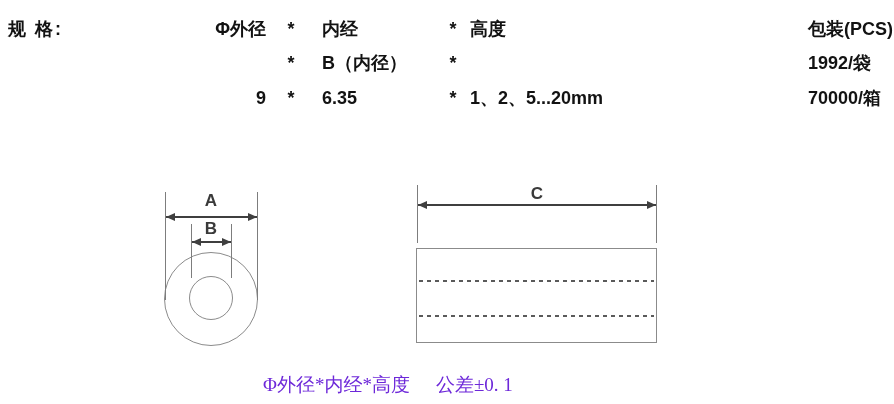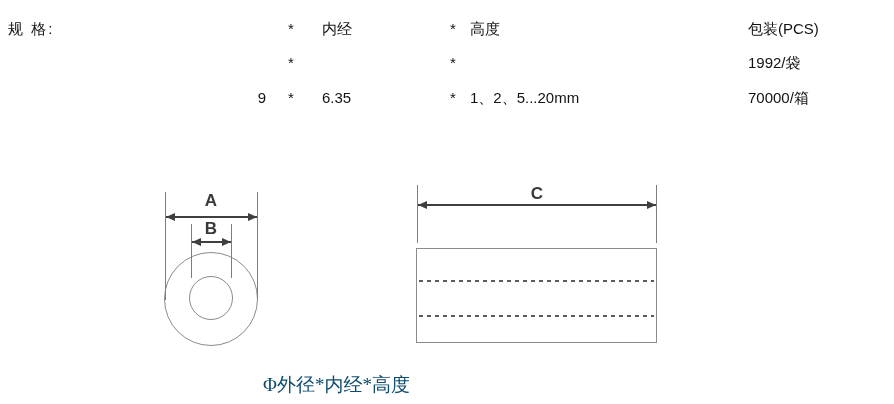--- a/index.html
+++ b/index.html
@@ -5,30 +5,30 @@
   * { margin:0; padding:0; box-sizing:border-box; }
   html,body { background:#ffffff; }
   body {
     width:894px; height:404px; position:relative; overflow:hidden;
     font-family:"Liberation Sans","DejaVu Sans",sans-serif;
     color:#121212;
   }
   .canvas { position:absolute; inset:0; }
 
   
-  .spec-row { position:absolute; left:0; width:804px; height:24px; font-weight:normal; font-size:15px; line-height:24px; }
+  .spec-row { position:absolute; left:0; width:804px; height:24px; font-weight:bold; font-size:18px; line-height:24px; }
   .r1 { top:17px; } .r2 { top:51px; } .r3 { top:86px; }
   .spec-cell { position:absolute; white-space:nowrap; }
   .cell-label { left:8px; letter-spacing:2px; }
   .cell-c1 { left:80px; width:186px; text-align:right; }
   .cell-s1 { left:278px; width:26px; text-align:center; }
   .cell-c2 { left:322px; }
   .cell-s2 { left:440px; width:26px; text-align:center; }
   .cell-c3 { left:470px; }
-  .cell-pack { left:748px; }
+  .cell-pack { left:808px; }
 
   
   .ext-line { position:absolute; width:1px; background:#7d7d7d; }
   .dim { position:absolute; height:2px; background:#3f3f3f; }
   .dim::before, .dim::after { content:''; position:absolute; top:-3px;
     border-top:4px solid transparent; border-bottom:4px solid transparent; }
   .dim::before { left:0;  border-right:9px solid #3f3f3f; }
   .dim::after  { right:0; border-left:9px solid #3f3f3f; }
   .dim-label { position:absolute; font-weight:bold; font-size:17px; color:#3a3a3a; width:20px; text-align:center; }
 
@@ -50,38 +50,40 @@
   .dash-line { position:absolute; left:419px; width:235px; height:2px;
     background:repeating-linear-gradient(90deg,#5a5a5a 0 4px,transparent 4px 8px); }
   .dash-1 { top:280px; } .dash-2 { top:315px; }
   .ext-c-l { left:417px; top:185px; height:58px; }
   .ext-c-r { left:656px; top:185px; height:58px; }
   .dim-c { left:418px; top:204px; width:238px; }
   .label-c { left:527px; top:184px; }
 
   
   .caption { position:absolute; left:263px; top:372px; display:flex; gap:26px;
-    font-family:"Liberation Serif","DejaVu Serif",serif; font-size:19px; color:#0c4a6e; white-space:nowrap; }
+    font-family:"Liberation Serif","DejaVu Serif",serif; font-size:19px; color:#6d28d9; white-space:nowrap; }
 </style>
 </head>
 <body>
 
 <div class="canvas">
 
   <div>
     <div class="spec-row r1">
       <span class="spec-cell cell-label">规 格:</span>
+      <span class="spec-cell cell-c1">Φ外径</span>
       <span class="spec-cell cell-s1">*</span>
       <span class="spec-cell cell-c2">内经</span>
       <span class="spec-cell cell-s2">*</span>
       <span class="spec-cell cell-c3">高度</span>
       <span class="spec-cell cell-pack">包装(PCS)</span>
     </div>
     <div class="spec-row r2">
       <span class="spec-cell cell-s1">*</span>
+      <span class="spec-cell cell-c2">B（内径）</span>
       <span class="spec-cell cell-s2">*</span>
       <span class="spec-cell cell-pack">1992/袋</span>
     </div>
     <div class="spec-row r3">
       <span class="spec-cell cell-c1">9</span>
       <span class="spec-cell cell-s1">*</span>
       <span class="spec-cell cell-c2">6.35</span>
       <span class="spec-cell cell-s2">*</span>
       <span class="spec-cell cell-c3">1、2、5...20mm</span>
       <span class="spec-cell cell-pack">70000/箱</span>
@@ -106,15 +108,16 @@
     <div class="dash-line dash-1"></div>
     <div class="dash-line dash-2"></div>
     <div class="ext-line ext-c-l"></div>
     <div class="ext-line ext-c-r"></div>
     <div class="dim dim-c"></div>
     <span class="dim-label label-c">C</span>
   </div>
 
   <div class="caption">
     <span>Φ外径*内经*高度</span>
+    <span>公差±0. 1</span>
   </div>
 
 </div>
 
 </body></html>

